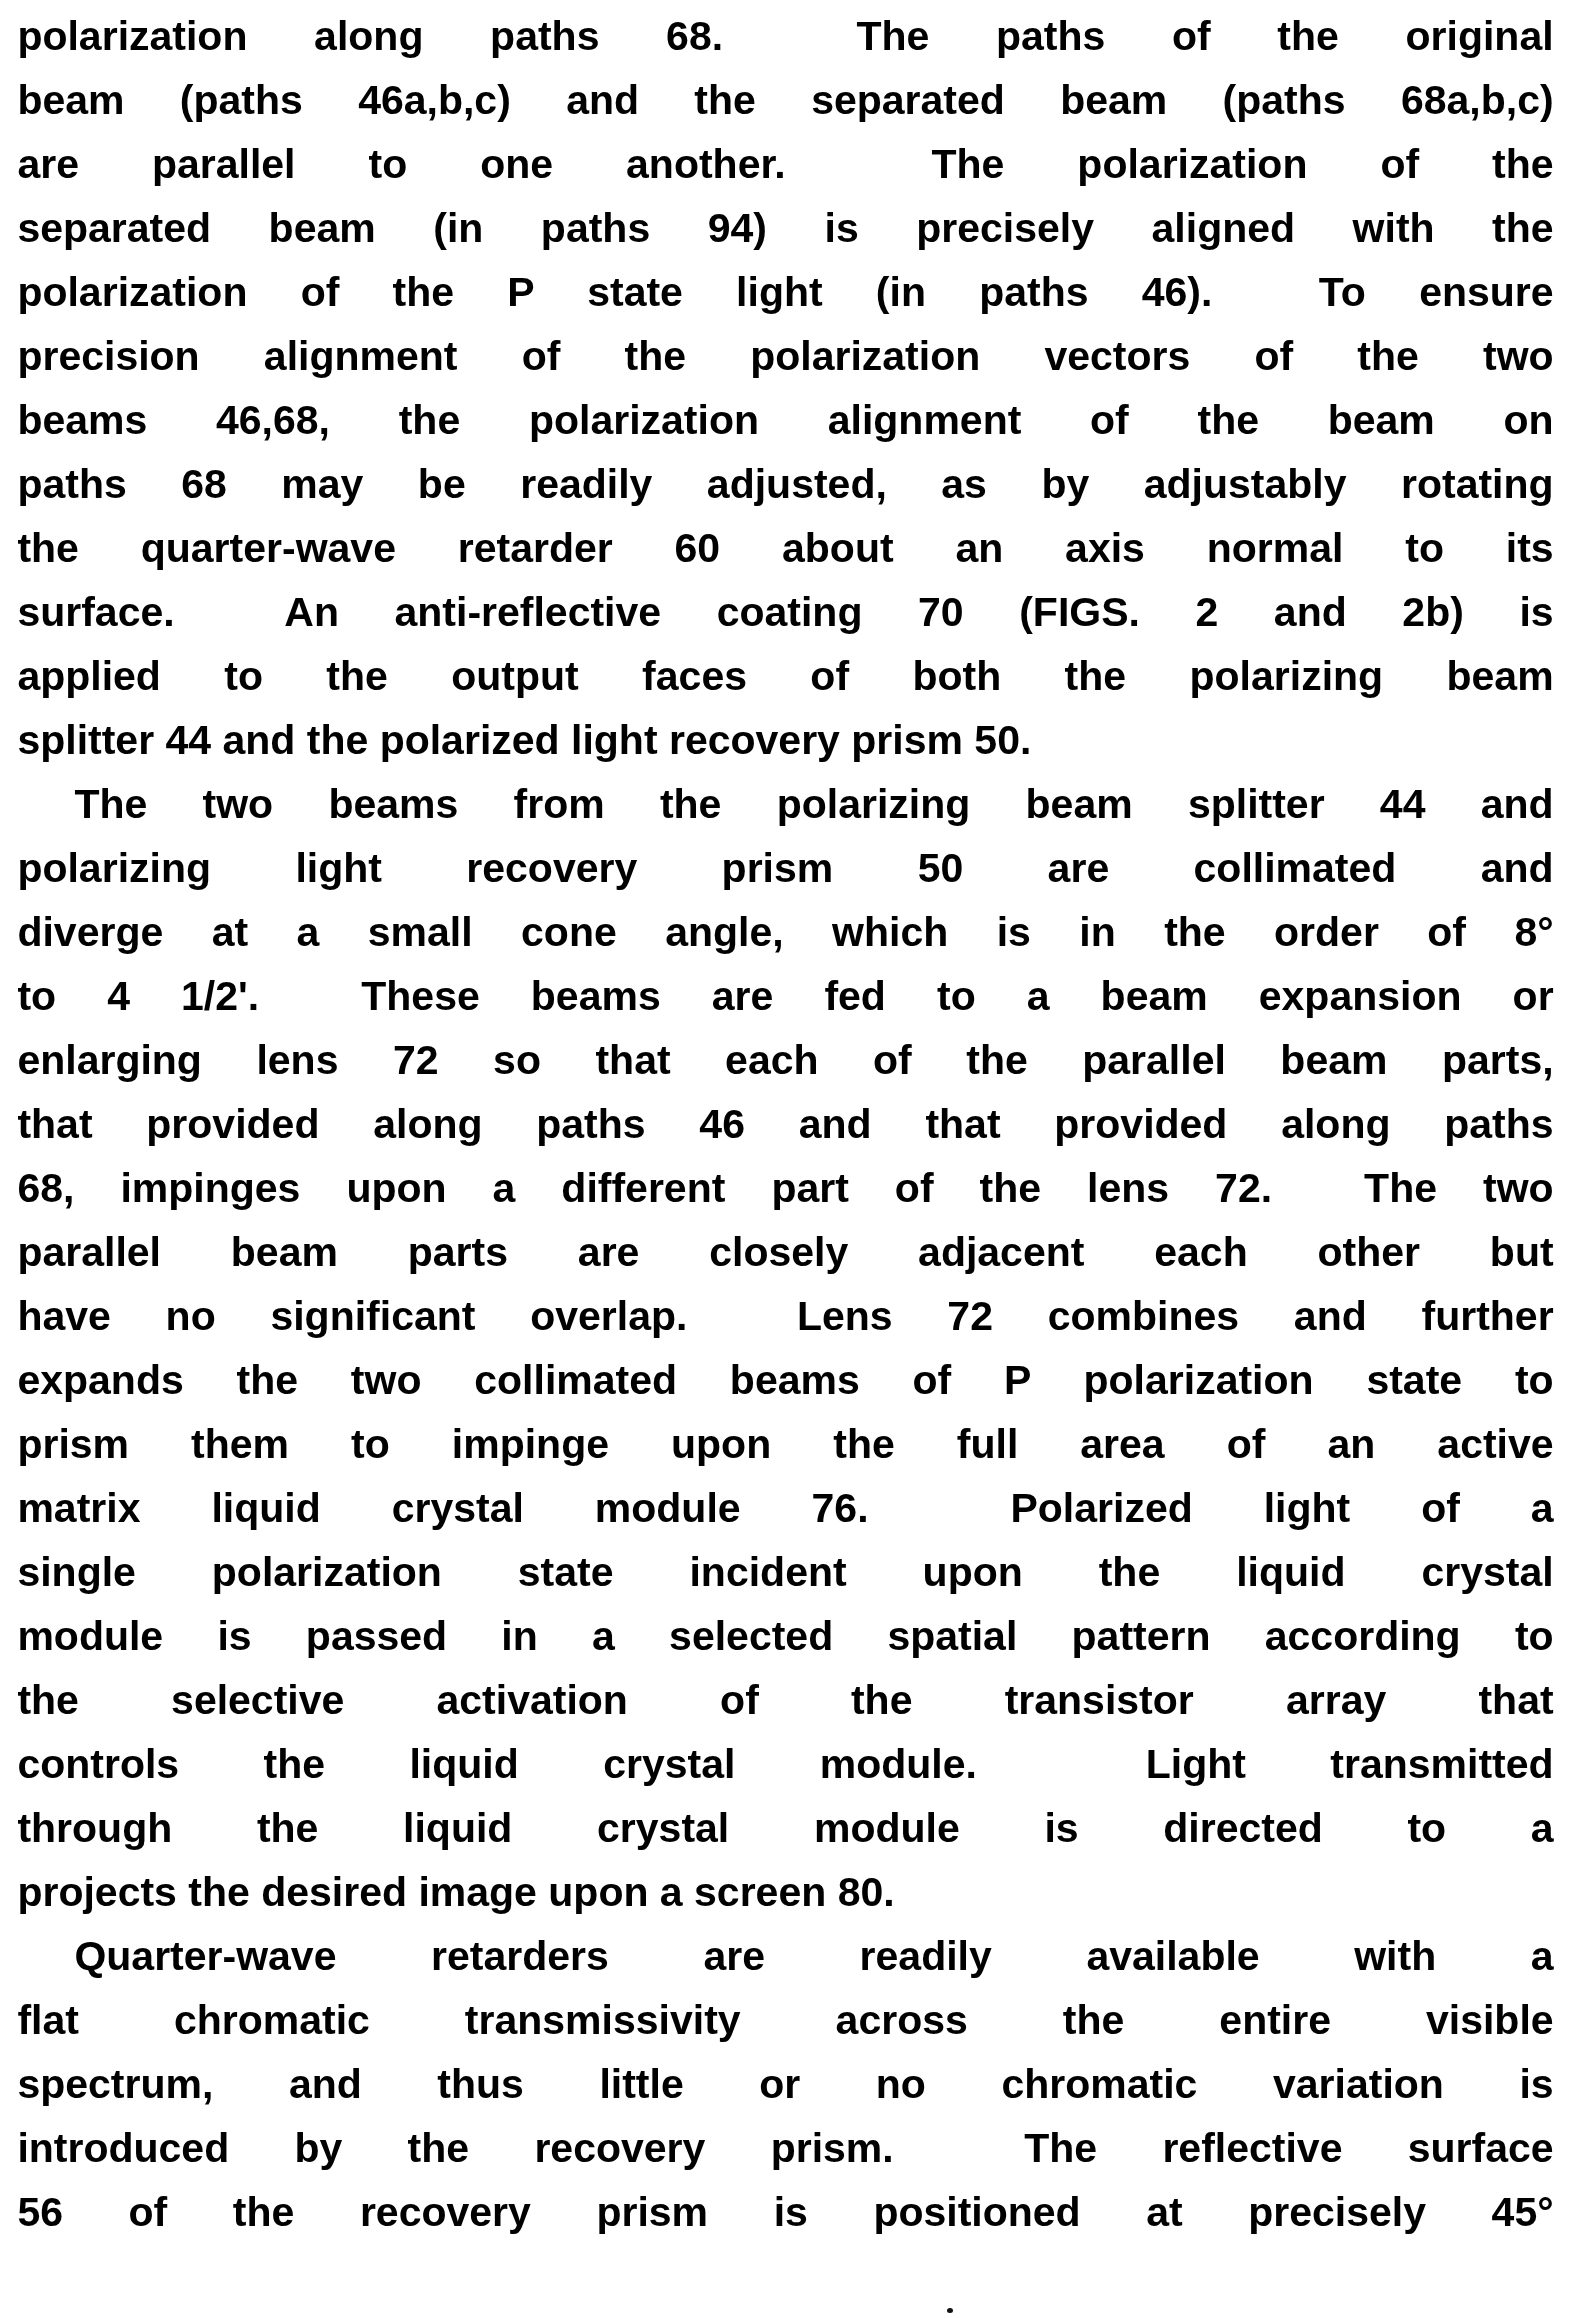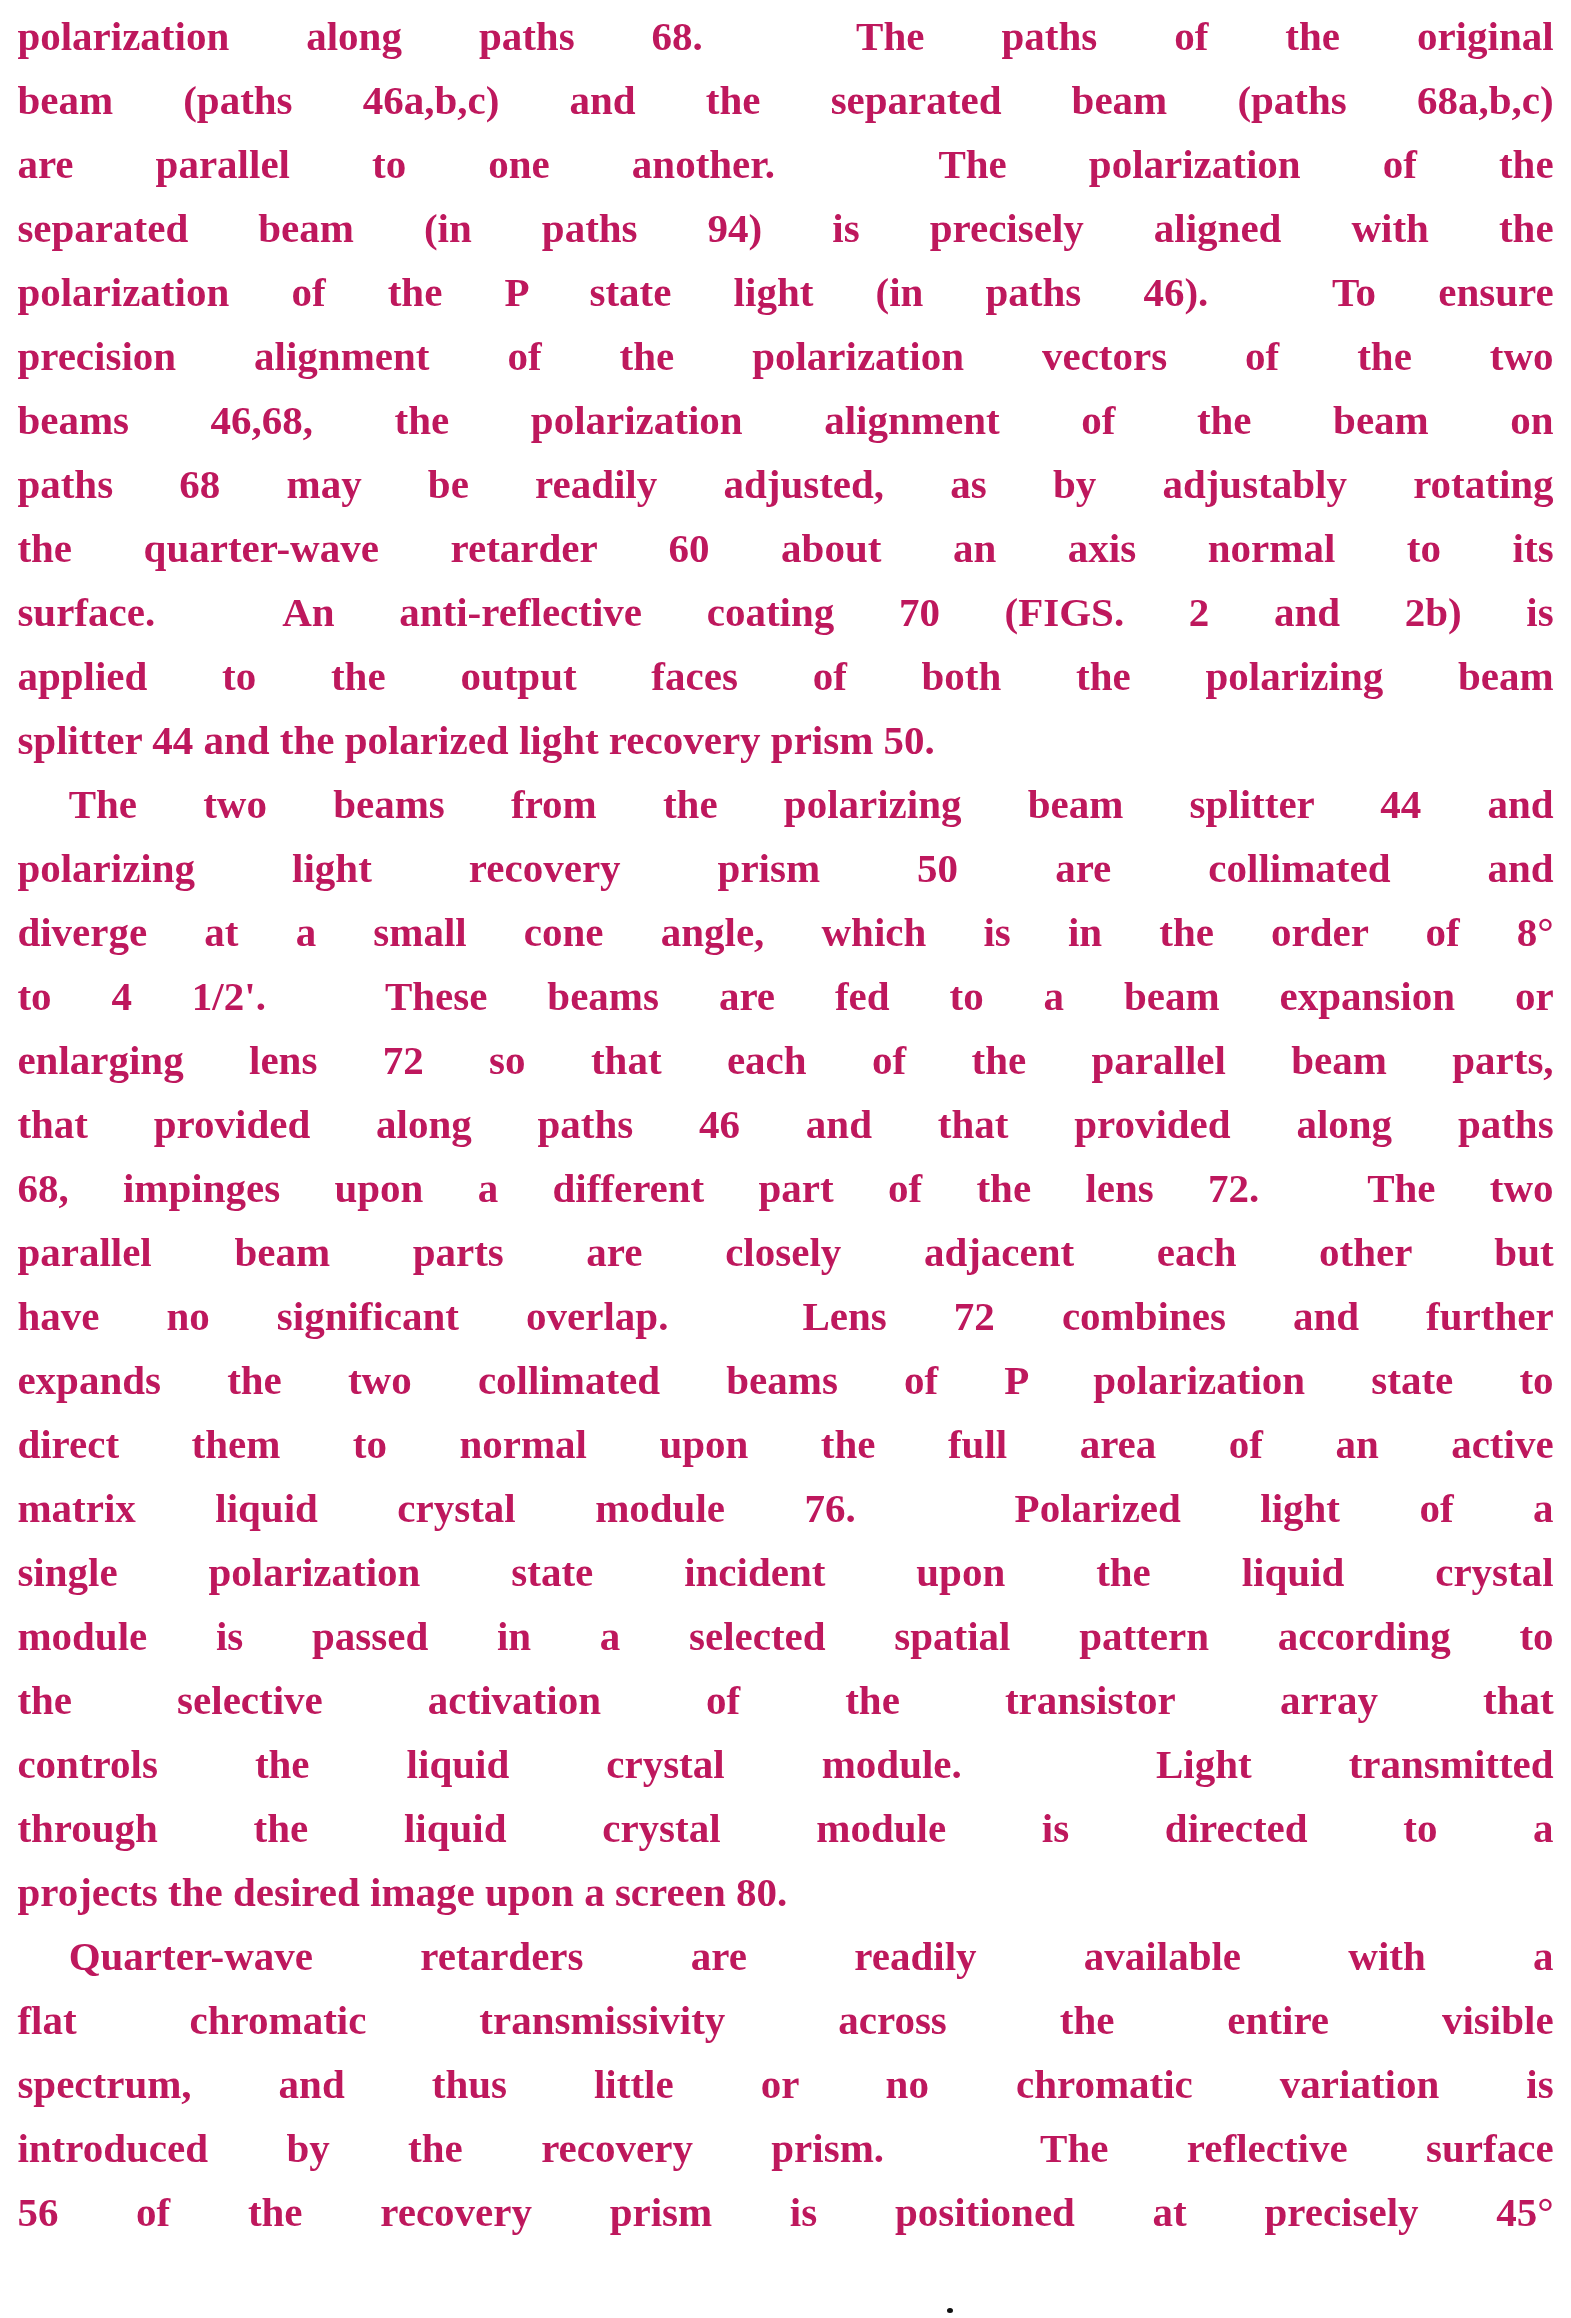--- a/index.html
+++ b/index.html
@@ -11,24 +11,24 @@
     height: 2319px;
     background: #ffffff;
     overflow: hidden;
     position: relative;
   }
   .page {
     position: absolute;
     inset: 0;
     padding: 3.5px 17.4px 0 17.4px;
     box-sizing: border-box;
-    font-family: Liberation Serif, serif;
+    font-family: Liberation Sans, sans-serif;
     font-weight: 700;
     font-size: 41px;
-    color: #be185d;
+    color: #000000;
   }
   .text-block {
     width: 100%;
   }
   .line {
     height: 64px;
     line-height: 64px;
     white-space: pre-wrap;
     text-align: justify;
     text-align-last: justify;
@@ -71,21 +71,21 @@
       <div class="line indent">The two beams from the polarizing beam splitter 44 and</div>
       <div class="line">polarizing light recovery prism 50 are collimated and</div>
       <div class="line">diverge at a small cone angle, which is in the order of 8°</div>
       <div class="line">to 4 1/2'.  These beams are fed to a beam expansion or</div>
       <div class="line">enlarging lens 72 so that each of the parallel beam parts,</div>
       <div class="line">that provided along paths 46 and that provided along paths</div>
       <div class="line">68, impinges upon a different part of the lens 72.  The two</div>
       <div class="line">parallel beam parts are closely adjacent each other but</div>
       <div class="line">have no significant overlap.  Lens 72 combines and further</div>
       <div class="line">expands the two collimated beams of P polarization state to</div>
-      <div class="line">direct them to normal upon the full area of an active</div>
+      <div class="line">prism them to impinge upon the full area of an active</div>
       <div class="line">matrix liquid crystal module 76.  Polarized light of a</div>
       <div class="line">single polarization state incident upon the liquid crystal</div>
       <div class="line">module is passed in a selected spatial pattern according to</div>
       <div class="line">the selective activation of the transistor array that</div>
       <div class="line">controls the liquid crystal module.  Light transmitted</div>
       <div class="line">through the liquid crystal module is directed to a</div>
       <div class="line para-end">projects the desired image upon a screen 80.</div>
       <div class="line indent">Quarter-wave retarders are readily available with a</div>
       <div class="line">flat chromatic transmissivity across the entire visible</div>
       <div class="line">spectrum, and thus little or no chromatic variation is</div>

